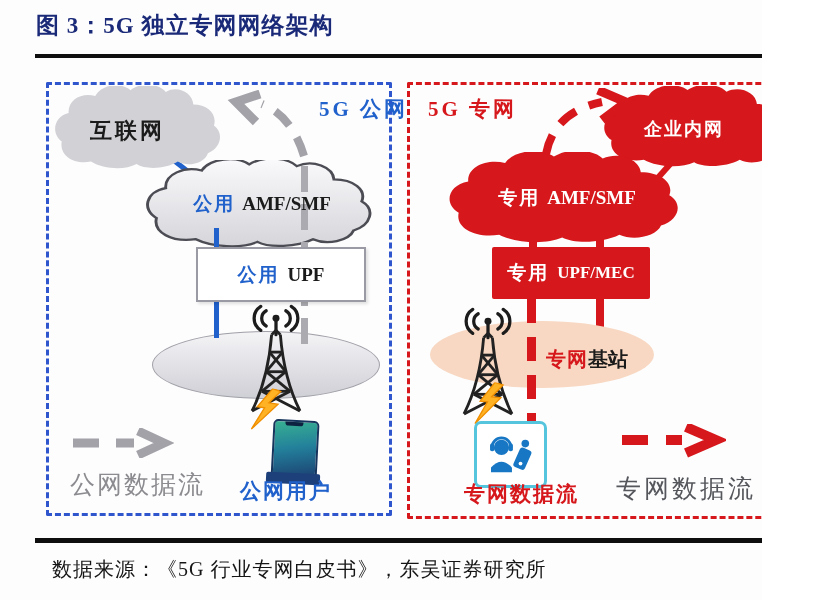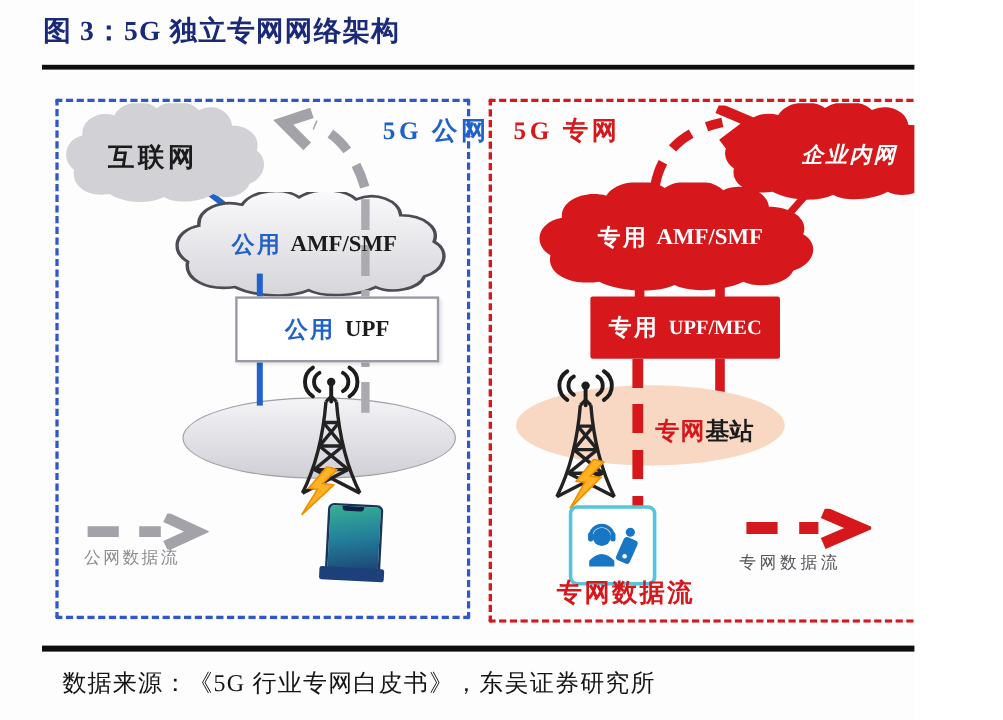--- a/index.html
+++ b/index.html
@@ -50,21 +50,21 @@
   .phone{left:272px;top:420px;width:42px;height:58px;z-index:5;transform:rotate(3deg);
       background:linear-gradient(170deg,#37b091 0%,#23809b 45%,#1b3a6e 100%);
       border:2px solid #16345c;border-radius:5px;}
   .phone-notch{left:10px;top:0;width:18px;height:4px;background:#0d2240;border-radius:0 0 3px 3px;}
   .phone-stand{left:266px;top:473px;width:54px;height:11px;background:#1d3f7a;border-radius:2px;z-index:5;transform:rotate(3deg);}
 
   
   .user-box{left:474px;top:421px;width:67px;height:61px;background:#ffffff;border:3px solid var(--cyan-border,#55c5dd);
       border-radius:7px;z-index:5;display:flex;align-items:center;justify-content:center;}
 
-  .flow-label{font-size:14px;letter-spacing:2px;z-index:6;white-space:nowrap;}
+  .flow-label{font-size:25px;letter-spacing:2px;z-index:6;white-space:nowrap;margin-top:12px;}
   .flow-public{color:#8c8c90;}
   .flow-private{color:#55575c;}
 </style>
 </head>
 <body>
 
 <div class="stage">
 
   <div class="abs title">图 3：5G 独立专网网络架构</div>
   <div class="abs rule rule-top"></div>
@@ -141,38 +141,39 @@
   </svg>
 
   <svg class="abs" style="left:250px;top:388px;z-index:5;transform:rotate(8deg);" width="34" height="44" viewBox="0 0 32 48">
     <path d="M19 0 L5 22 L13 22 L2 47 L27 16 L17 16 L28 2 Z" fill="var(--lightning-yellow,#ffb224)" stroke="#ef8f00" stroke-width="1.5"></path>
   </svg>
 
   <div class="abs phone">
     <div class="abs phone-notch"></div>
   </div>
   <div class="abs phone-stand"></div>
+  <div class="abs lbl blue" style="left:240px;top:477px;font-size:21px;letter-spacing:2px;">公网用户</div>
 
   <svg class="abs" style="left:70px;top:428px;z-index:2;" width="104" height="30" viewBox="0 0 104 30">
     <line x1="3" y1="15" x2="64" y2="15" stroke="var(--gray-flow,#a2a2a8)" stroke-width="9" stroke-dasharray="26 17"></line>
     <path d="M68 3 L94 15 L68 27" fill="none" stroke="var(--gray-flow,#a2a2a8)" stroke-width="9"></path>
   </svg>
   <div class="abs flow-label flow-public" style="left:70px;top:456px;">公网数据流</div>
 
   <div class="abs lbl red net-tag" style="left:428px;top:95px;">5G 专网</div>
 
   <svg class="abs" style="left:536px;top:88px;z-index:3;" width="104" height="72" viewBox="0 0 104 72">
     <path d="M10 66 Q18 24 66 14" fill="none" stroke="var(--red-accent,#d6171b)" stroke-width="8" stroke-dasharray="20 14"></path>
     <path d="M62 2 L90 14 L66 32" fill="none" stroke="var(--red-accent,#d6171b)" stroke-width="9"></path>
   </svg>
 
   <svg class="abs" style="left:603px;top:86px;z-index:2;" width="190" height="82" viewBox="0 0 200 100" preserveAspectRatio="none">
     <path d="M43 90 C22 94 6 82 9 66 C-4 56 0 36 17 32 C16 16 33 7 48 12 C55 -2 78 -5 89 5 C101 -5 122 -3 130 7 C144 -1 161 8 162 22 C179 22 190 34 186 47 C198 56 194 74 179 80 C175 92 156 97 144 90 C130 99 106 100 96 93 C82 101 57 99 43 90 Z" fill="var(--red-accent,#d6171b)"></path>
   </svg>
-  <div class="abs lbl white" style="left:668px;top:117px;font-size:18px;letter-spacing:2px;font-style:italic;">企业内网</div>
+  <div class="abs lbl white" style="left:644px;top:117px;font-size:18px;letter-spacing:2px;">企业内网</div>
 
   <svg class="abs" style="left:628px;top:150px;z-index:1;" width="60" height="56" viewBox="0 0 60 56">
     <line x1="44" y1="12" x2="12" y2="48" stroke="var(--red-accent,#d6171b)" stroke-width="6"></line>
   </svg>
 
   <svg class="abs" style="left:448px;top:152px;z-index:2;" width="238" height="92" viewBox="0 0 200 100" preserveAspectRatio="none">
     <path d="M43 90 C22 94 6 82 9 66 C-4 56 0 36 17 32 C16 16 33 7 48 12 C55 -2 78 -5 89 5 C101 -5 122 -3 130 7 C144 -1 161 8 162 22 C179 22 190 34 186 47 C198 56 194 74 179 80 C175 92 156 97 144 90 C130 99 106 100 96 93 C82 101 57 99 43 90 Z" fill="var(--red-accent,#d6171b)"></path>
   </svg>
   <div class="abs cloud-center" style="left:448px;top:152px;width:238px;height:92px;">
     <span class="lbl white" style="font-size:19px;letter-spacing:2px;">专用</span>

